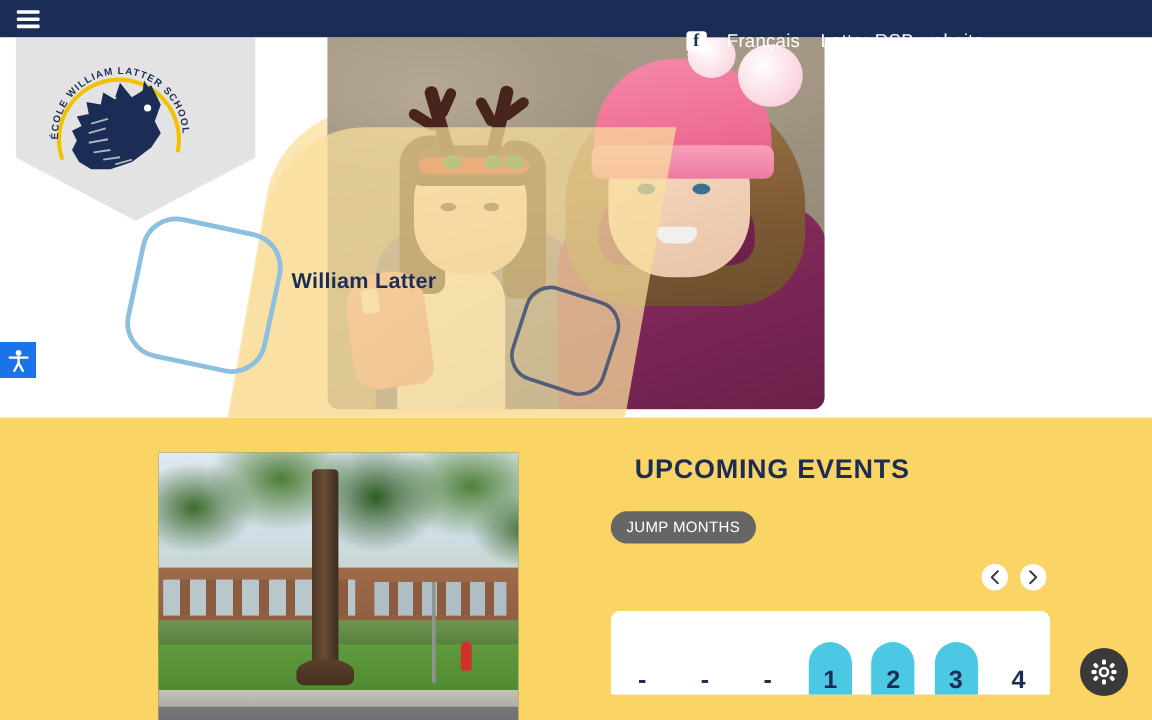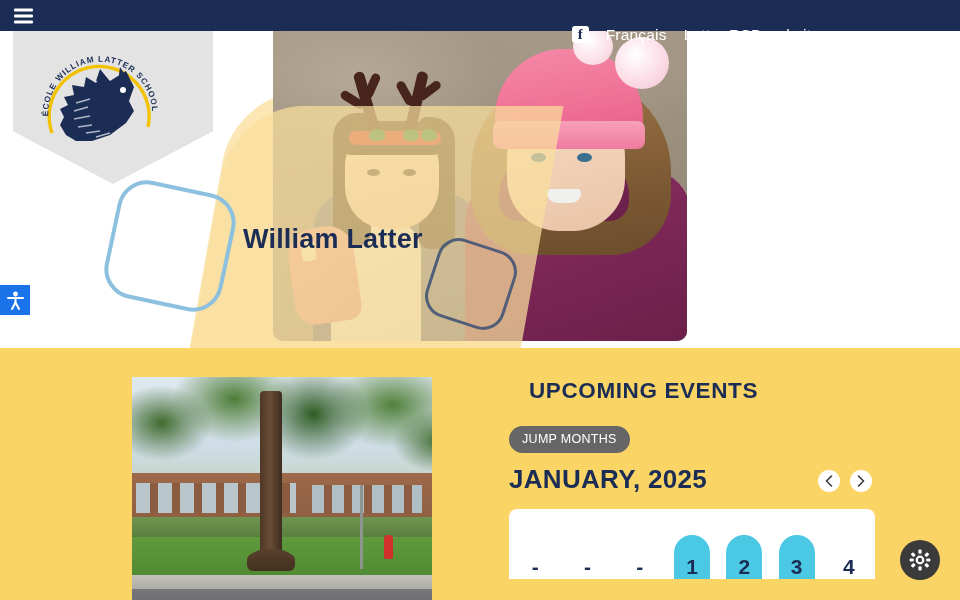--- a/index.html
+++ b/index.html
@@ -261,21 +261,21 @@
     position: absolute;
     left: 30px; top: 18px;
     width: 140px; height: 118px;
     z-index: 11;
   }
 
   
   #hero-title {
     position: absolute;
     left: 243px; top: 193px;
-    font-size: 27px;
+    font-size: 18px;
     font-weight: bold;
     color: #1c2d55;
     letter-spacing: .2px;
     z-index: 8;
     text-align: right;
   }
 
   
   #events-band {
     position: absolute;
@@ -584,21 +584,20 @@
     <div id="sp-road"></div>
 
     <div id="sp-canopy"></div>
     <div id="sp-trunk"></div>
   </div>
 
   <div id="events-title">UPCOMING EVENTS</div>
 
   <div id="jump-months">JUMP MONTHS</div>
 
-  <div id="month-title">JANUARY, 2025</div>
 
   <div class="month-nav" id="month-prev">
     <svg width="8" height="12" viewBox="0 0 8 12" aria-hidden="true">
       <path d="M6.5 1 L1.5 6 L6.5 11" fill="none" stroke="#3a3a3a" stroke-width="1.6" stroke-linecap="round" stroke-linejoin="round"></path>
     </svg>
   </div>
   <div class="month-nav" id="month-next">
     <svg width="8" height="12" viewBox="0 0 8 12" aria-hidden="true">
       <path d="M1.5 1 L6.5 6 L1.5 11" fill="none" stroke="#3a3a3a" stroke-width="1.6" stroke-linecap="round" stroke-linejoin="round"></path>
     </svg>

